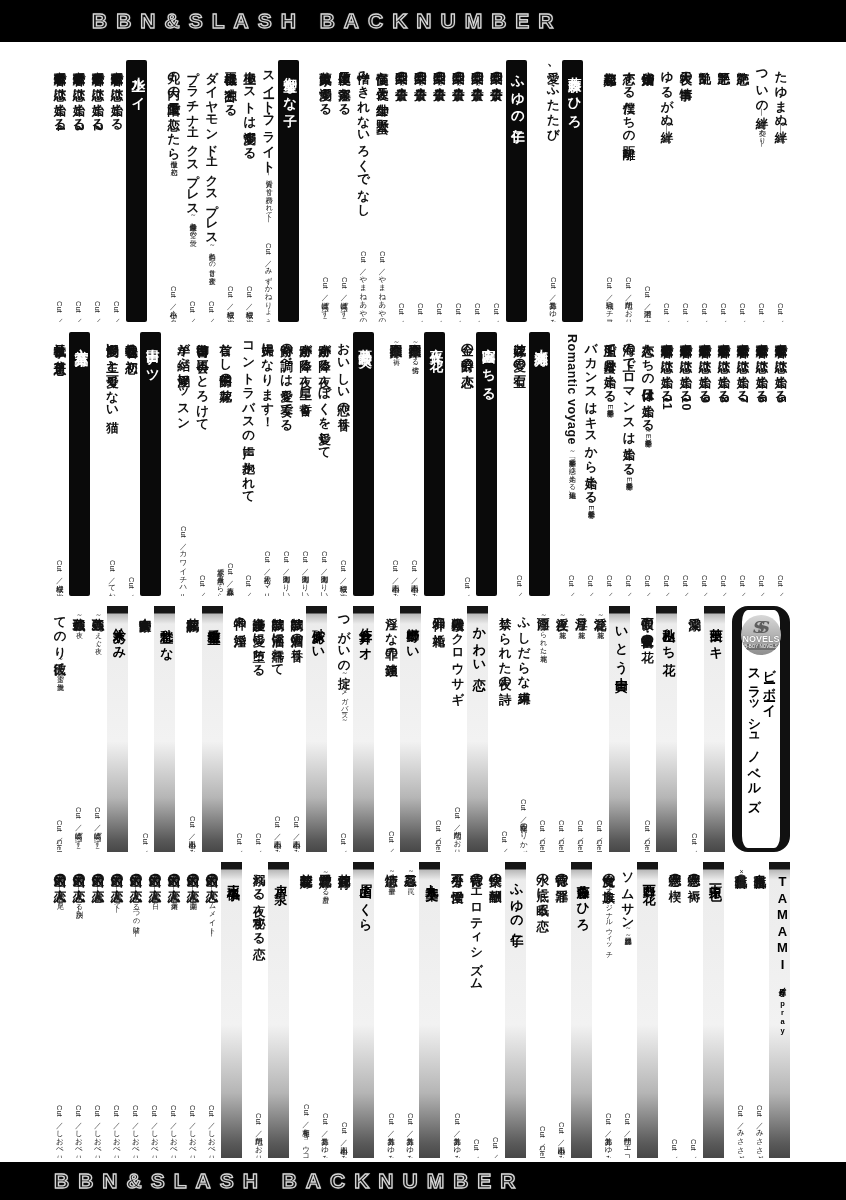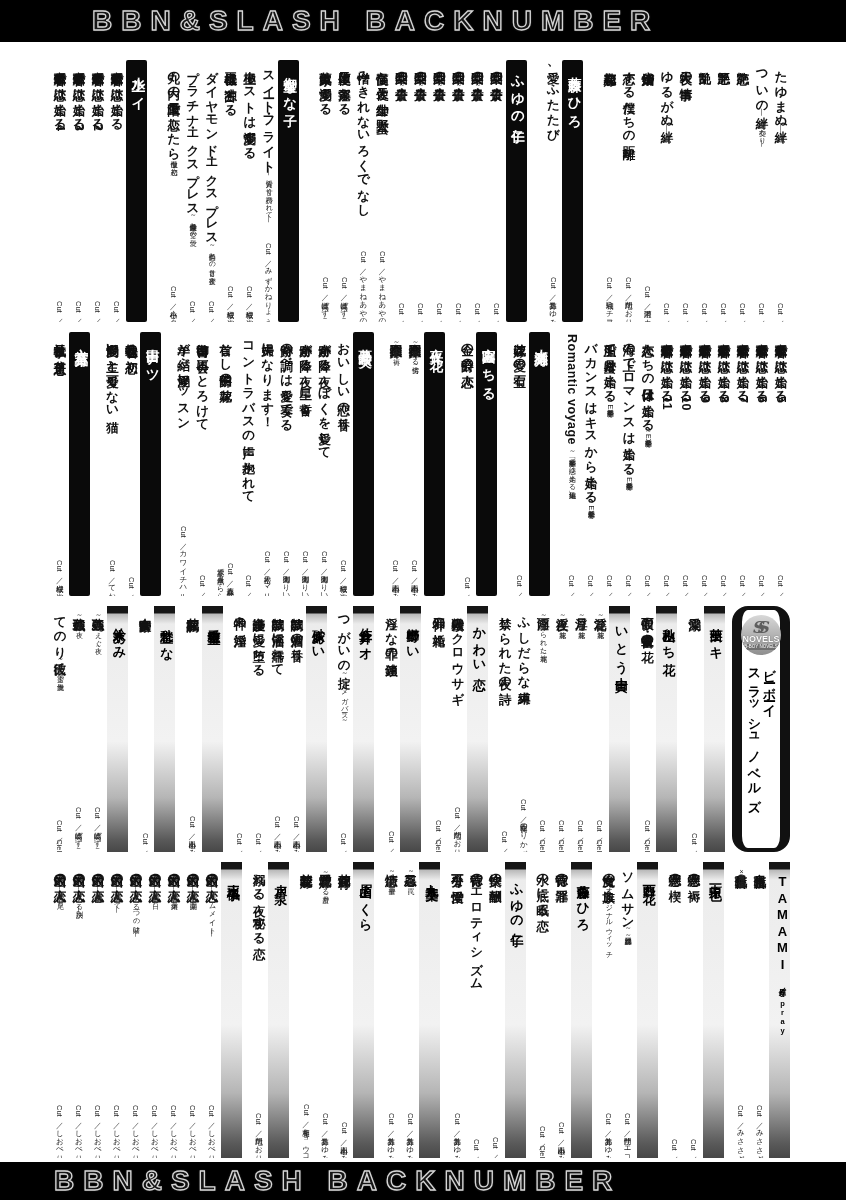--- a/index.html
+++ b/index.html
@@ -1,21 +1,21 @@
 <!DOCTYPE html>
 <html><head>
 <meta charset="utf-8">
 <style>
   *{margin:0;padding:0;box-sizing:border-box}
   html,body{width:846px;height:1200px;background:#fff;overflow:hidden;
     font-family:"Liberation Sans","DejaVu Sans",sans-serif;position:relative}
   .bar{position:absolute;left:0;width:846px;background:#000;display:flex;align-items:center;z-index:5}
   #topbar{top:0;height:42px;padding-left:92px}
   #botbar{bottom:0;height:38px;padding-left:54px}
-  .bar span{font-weight:bold;font-size:28px;letter-spacing:9px;color:#161616;
+  .bar span{font-weight:bold;font-size:21px;letter-spacing:9px;color:#161616;
     -webkit-text-stroke:1.3px #d6d6d6;text-shadow:0 0 2px #8a8a8a;white-space:nowrap}
   #content{position:absolute;top:42px;left:0;width:846px;padding:18px 56px 0 50px}
   .row{display:flex;flex-direction:row-reverse;justify-content:space-between;margin-bottom:10px}
   .group{display:flex;flex-direction:row-reverse}
   .hdr{writing-mode:vertical-rl;flex:0 0 auto;width:21px;font-weight:bold}
   .hdr.black{background:#0a0a0a;color:#fff;font-size:13.5px;letter-spacing:2px;padding-top:6px;border-radius:2px}
   .hdr.grad{color:#000;font-size:13px;letter-spacing:1.5px;padding-top:12px;
     background:linear-gradient(180deg,#161616 0px,#161616 7px,#b9b9b9 8px,#ececec 18px,#f2f2f2 55%,#b5b5b5 78%,#5a5a5a 95%,#474747 100%)}
   .hdr .asub{font-size:7.5px;letter-spacing:0}
   .upright{text-orientation:upright}

